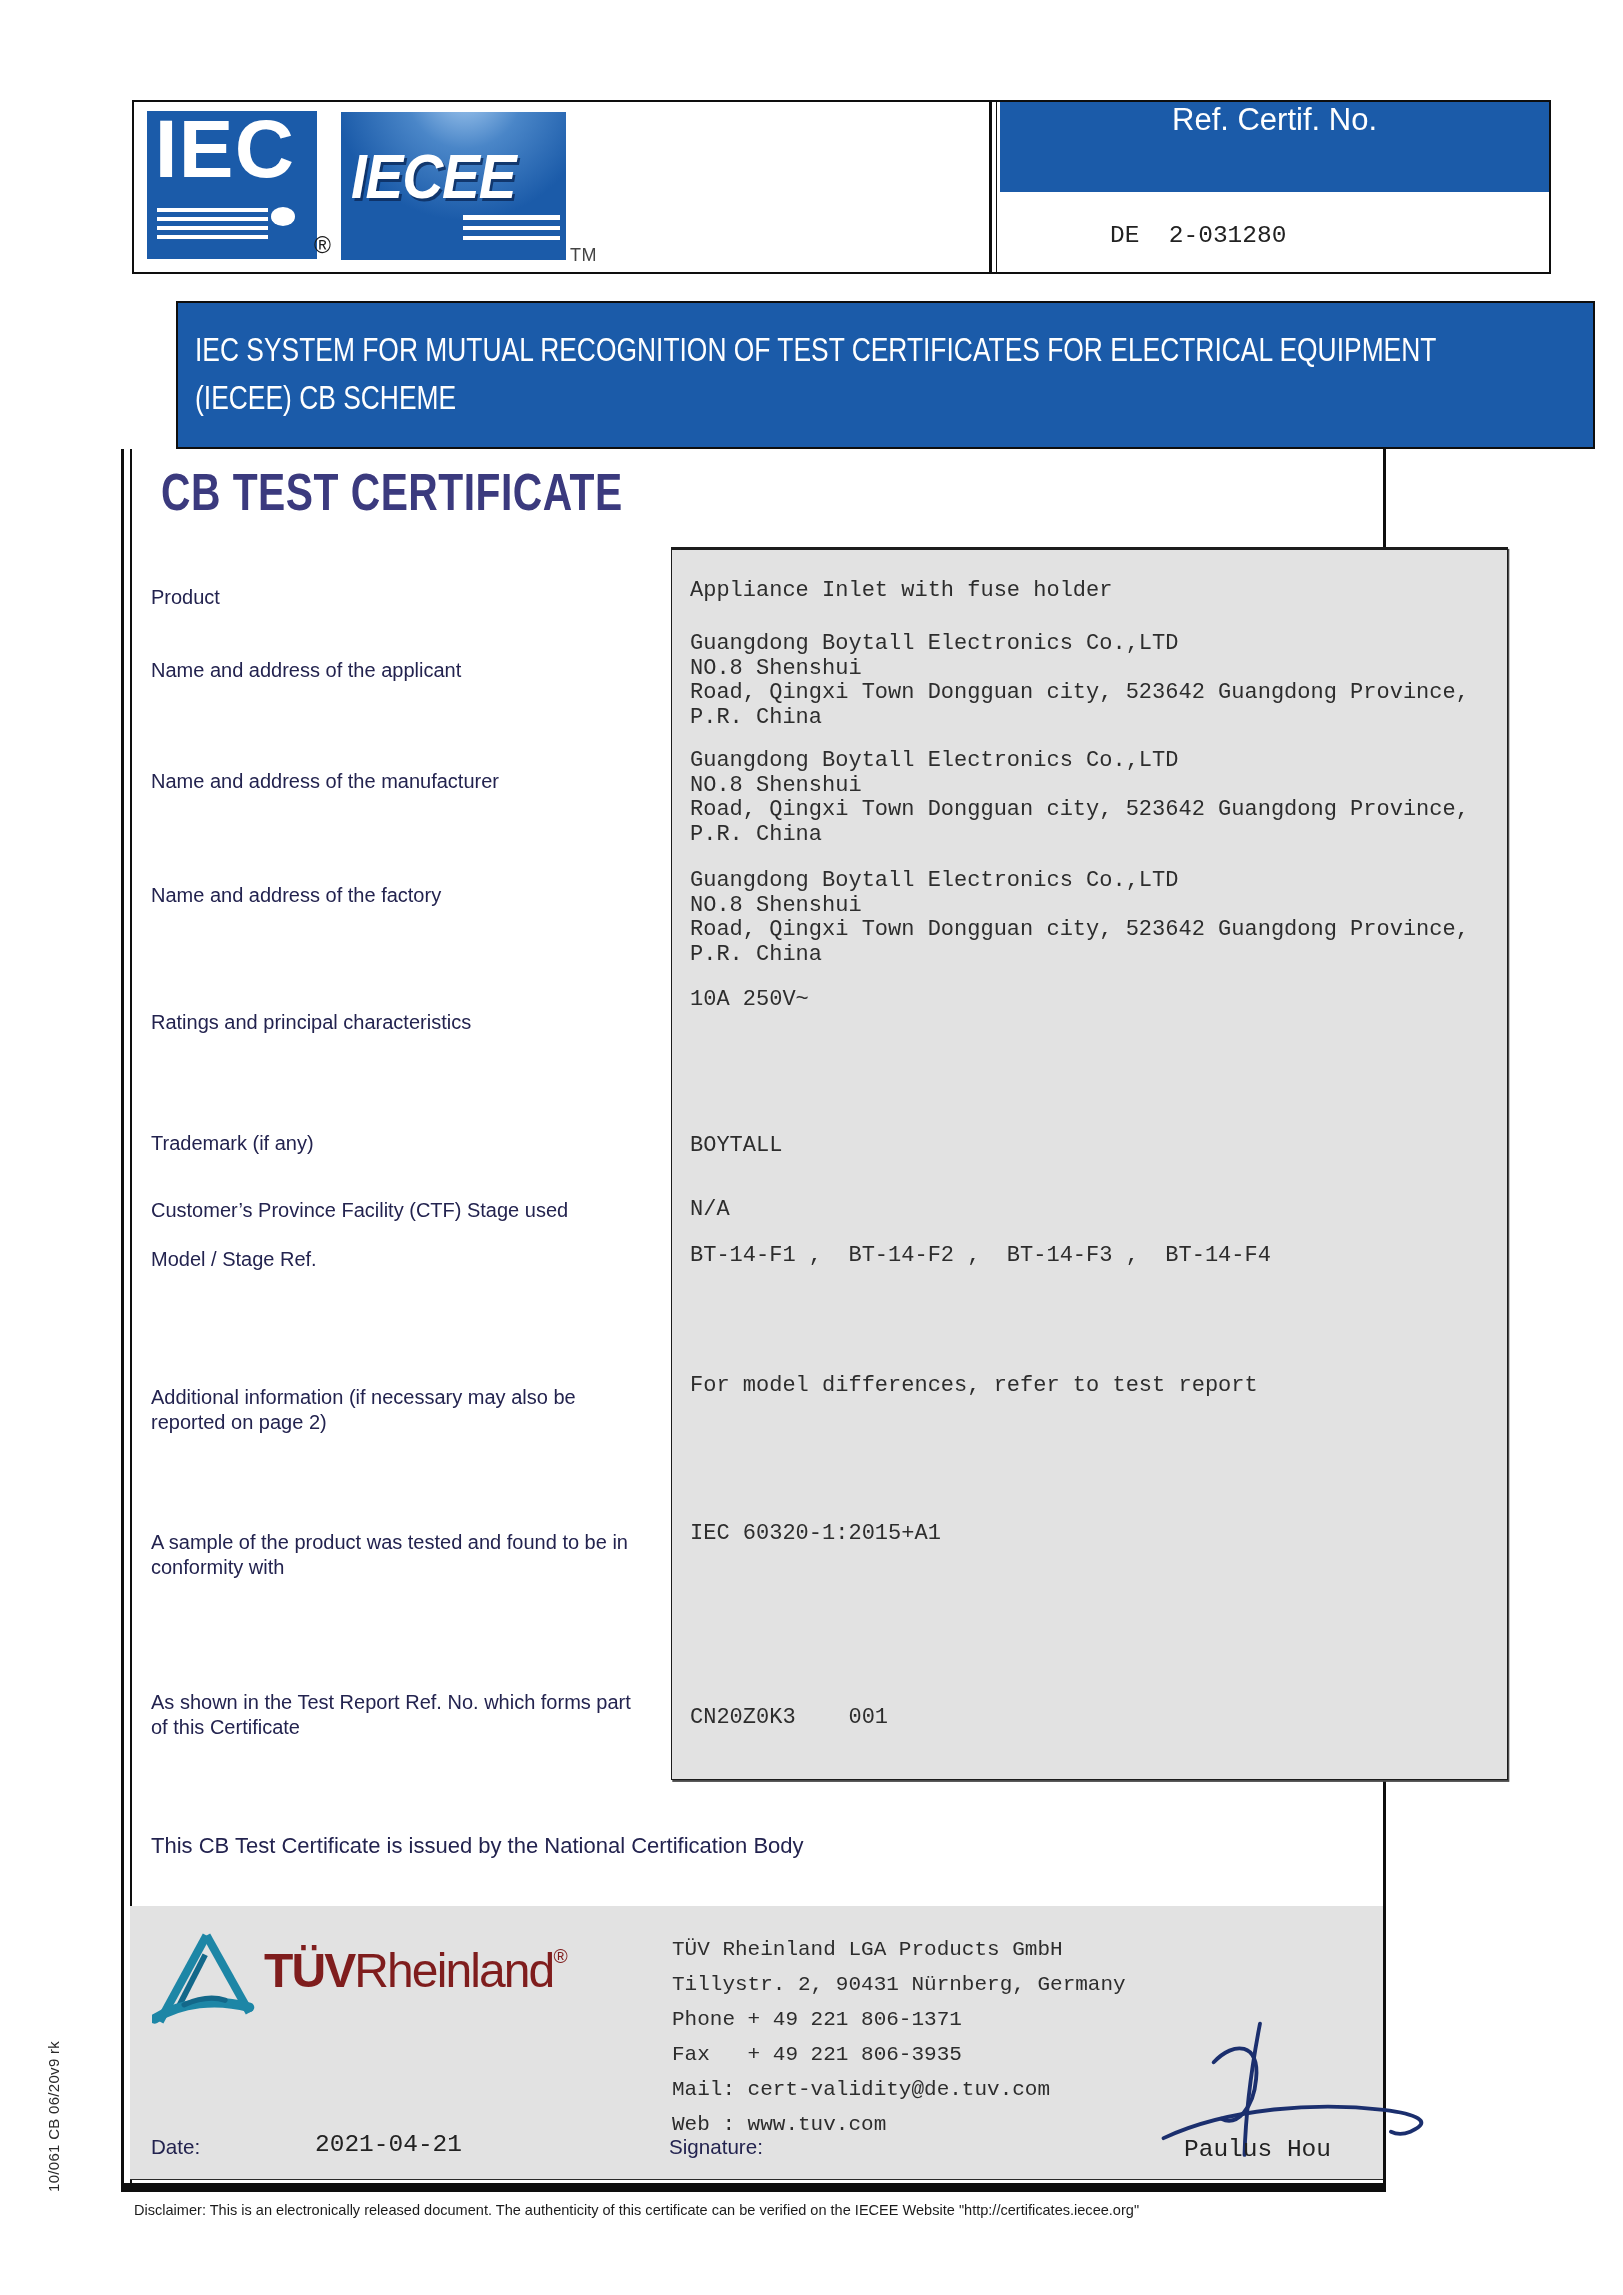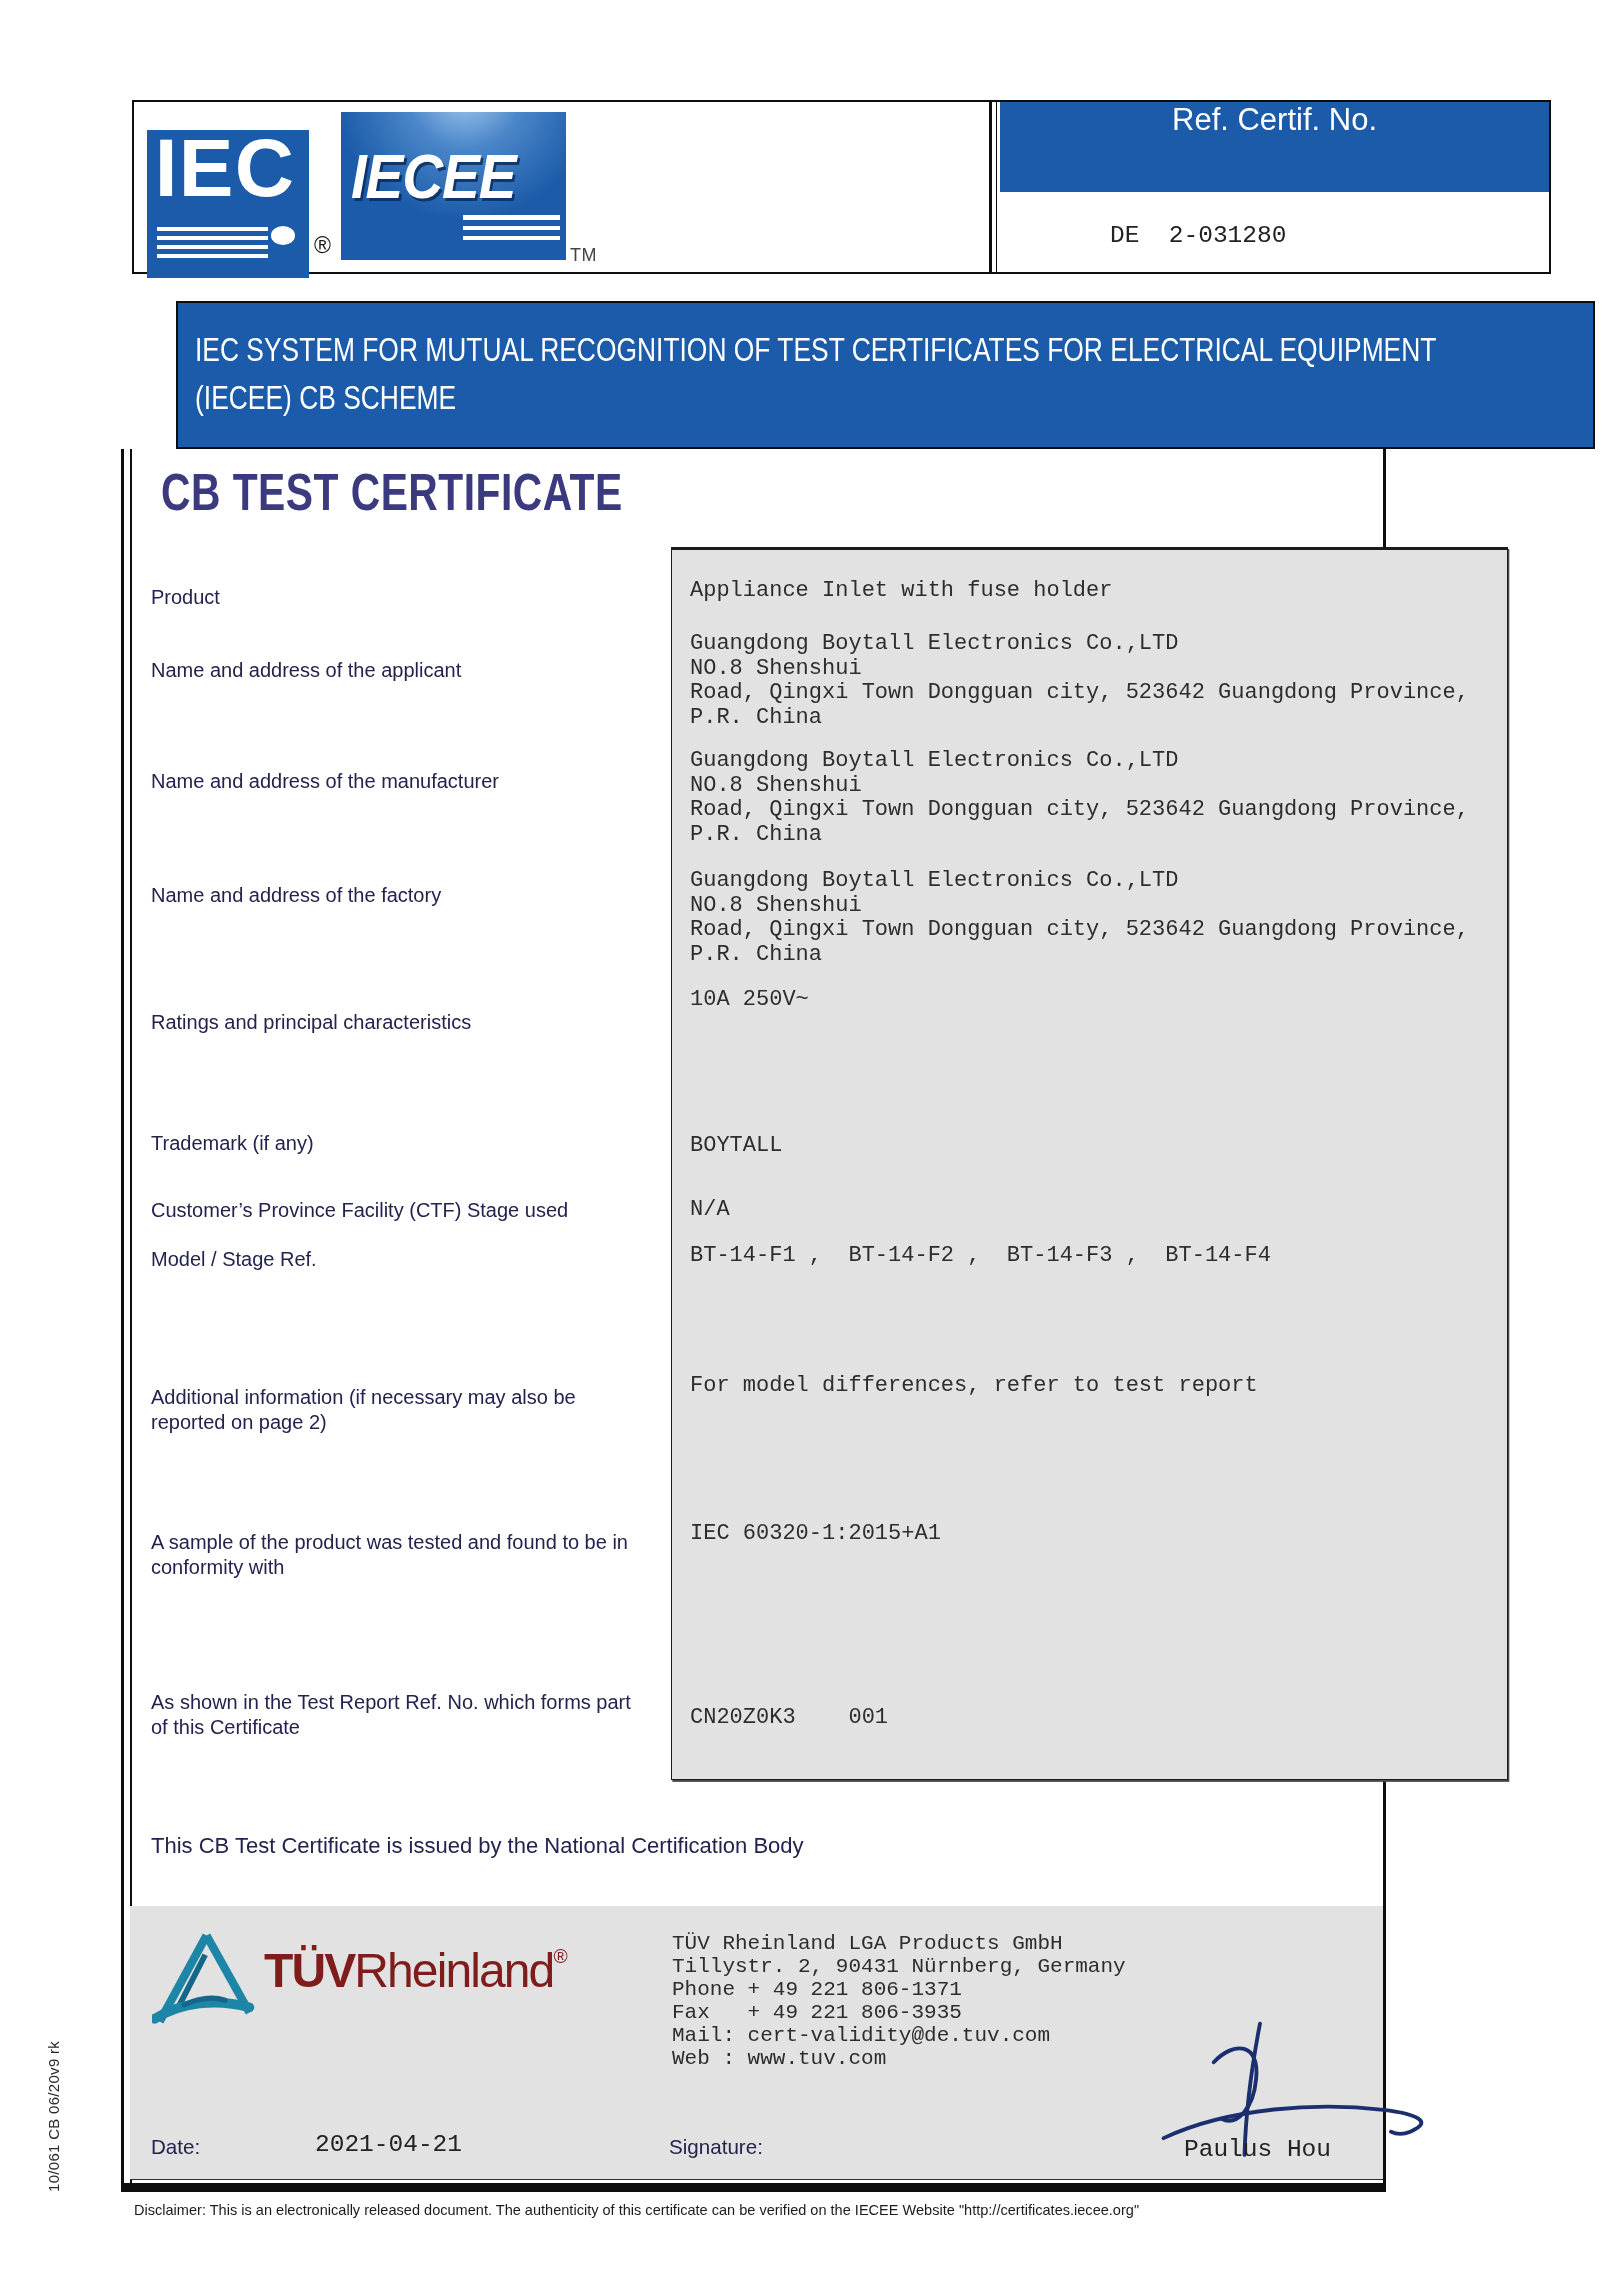--- a/index.html
+++ b/index.html
@@ -2,21 +2,21 @@
 <html style="--blue: #1b5ba9; --title: #3b3a7e; --label: #23234f; --graybg: #e2e2e2;font-size:10.3px"><head>
 <meta charset="utf-8">
 <style>
   html,body{margin:0;padding:0;background:#ffffff;}
   .page{position:relative;width:1623px;height:2295px;background:#fff;overflow:hidden;
         font-family:"Liberation Sans",sans-serif;}
 
   
   .header-box{position:absolute;left:132px;top:100px;width:1419px;height:174px;
               border:2.6px solid #0e0e0e;background:#fff;box-sizing:border-box;}
-  .iec-box{position:absolute;left:13px;top:28px;width:162px;height:148px;background:var(--blue);}
+  .iec-box{position:absolute;left:13px;top:9px;width:162px;height:148px;background:var(--blue);padding-left:8px;}
   .iec-text{position:absolute;left:7.7px;top:-9px;color:#fff;font-weight:bold;
             font-size:82px;letter-spacing:1.3px;}
   .iec-lines{position:absolute;left:10.3px;top:97px;width:142px;}
   .iec-line{height:3.9px;background:#fff;margin-bottom:5.1px;width:111px;}
   .iec-dot{position:absolute;right:3.9px;top:-1.3px;width:24.5px;height:19.3px;background:#fff;border-radius:50%;}
   .reg-mark{position:absolute;left:180px;top:130px;font-size:23px;color:#1a1a1a;}
   .iecee-box{position:absolute;left:207px;top:10.3px;width:225px;height:148px;
              background:radial-gradient(circle at 55% -15%, #a8cdf2 0%, #4a86c8 28%, var(--blue) 62%);}
   .iecee-text{position:absolute;left:10.3px;top:28px;color:#fff;font-style:italic;font-weight:bold;
               font-size:63px;letter-spacing:-1.3px;transform:scaleX(.9);transform-origin:left;
@@ -53,21 +53,21 @@
   .issuer{position:absolute;left:27px;top:1384px;width:1094px;font-size:22px;color:var(--label);}
 
   
   .ncb-band{position:absolute;left:6.4px;right:0;top:1457px;height:273px;background:var(--graybg);
             border-bottom:1.9px solid #2a2a2a;}
   .tuv-logo{position:absolute;left:28px;top:1481px;}
   .tuv-wordmark{position:absolute;left:140px;top:1494px;font-size:48px;color:#7f1d1d;letter-spacing:-1.9px;white-space:nowrap;}
   .tuv-wordmark .b{font-weight:bold;}
   .tuv-wordmark sup{font-size:19.3px;vertical-align:24.5px;letter-spacing:0;}
   .ncb-contact{position:absolute;left:548px;top:1483px;font-family:"Liberation Mono","DejaVu Sans Mono",monospace;
-               font-size:21px;line-height:23px;color:#2d2d2d;white-space:pre;}
+               font-size:21px;line-height:35px;color:#2d2d2d;white-space:pre;}
   .signature-svg{position:absolute;left:1028px;top:1563px;}
   .date-label,.sig-label{position:absolute;top:1686px;font-size:20.6px;color:var(--label);}
   .date-label{left:27px;}
   .sig-label{left:545px;}
   .date-value{position:absolute;left:191px;top:1682px;font-family:"Liberation Mono","DejaVu Sans Mono",monospace;
               font-size:24.5px;color:#222;}
   .sig-name{position:absolute;left:1060px;top:1687px;font-family:"Liberation Mono","DejaVu Sans Mono",monospace;
             font-size:24.5px;color:#222;}
 
   .disclaimer{position:absolute;left:134px;top:2201px;width:1454px;font-size:15px;color:#1b1b1b;

